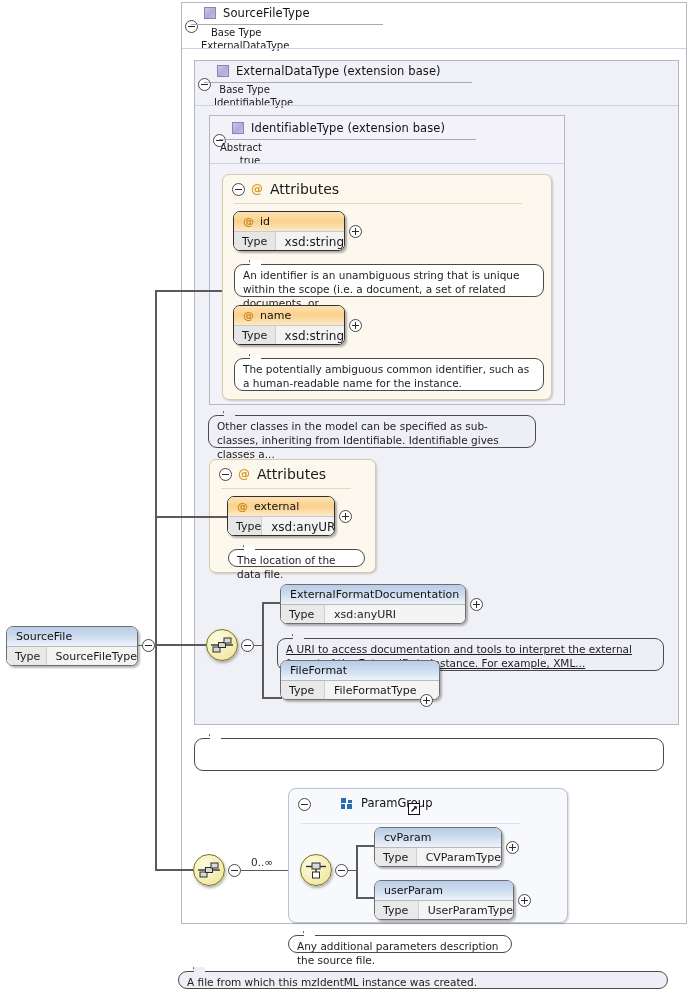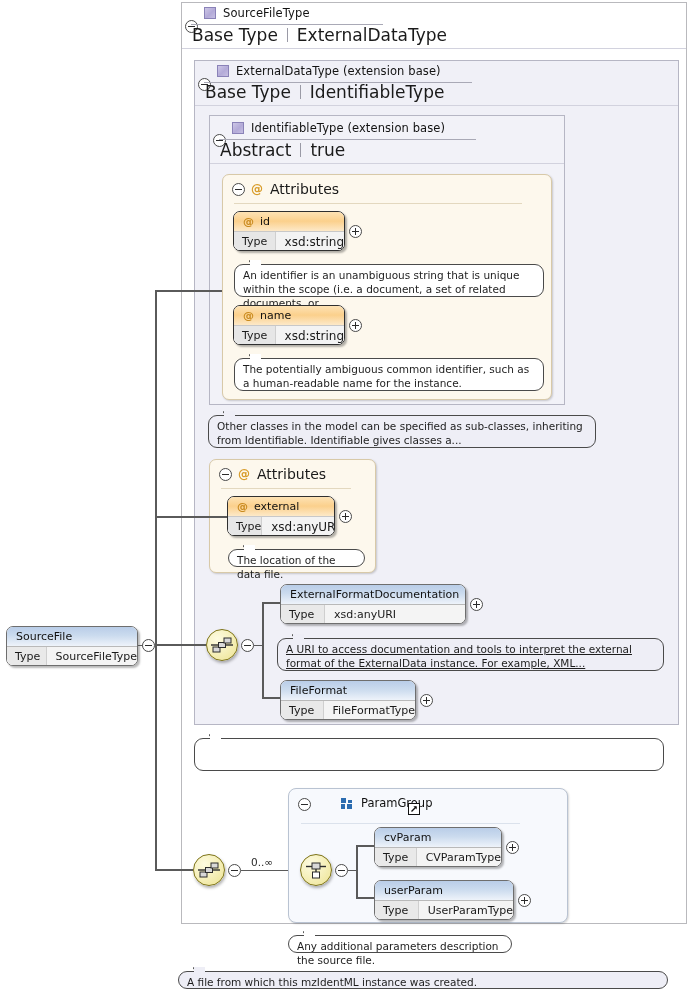--- a/index.html
+++ b/index.html
@@ -15,21 +15,21 @@
   .panel-l1{border:1px solid #b6b6c4;background:#f0f0f7;}
   .panel-l2{border:1px solid #b6b6c4;background:#f2f2f8;}
   .type-title{position:absolute;display:flex;align-items:center;gap:7px;white-space:nowrap;}
   .type-title .sq{
     width:12px;height:12px;box-sizing:border-box;
     border:1px solid #8a82b8;
     background:linear-gradient(135deg,#cdc7e6 0%,#b3aad8 55%,#c6bfe2 100%);
   }
   .type-title .tname{font-size:11.5px;color:#121212;letter-spacing:.1px;}
 
-  .kv{position:absolute;display:flex;align-items:center;white-space:nowrap;font-size:17px;}
+  .kv{position:absolute;display:flex;align-items:center;white-space:nowrap;font-size:10px;flex-direction:column;}
   .kv .k{padding-right:9px;}
   .kv .sep{width:1px;align-self:stretch;background:#9a9aa6;margin:1px 0;}
   .kv .v{padding-left:9px;}
   .hrule{position:absolute;height:1px;background:#a9a9b6;}
   .hrule.faint{background:#d2d2de;}
 
   
   .tog{position:absolute;width:13px;height:13px;border-radius:50%;
        border:1px solid #4a4a4a;background:#ffffff;box-sizing:border-box;}
   .tog::before{content:"";position:absolute;left:2px;top:5px;width:7px;height:1px;background:#2b2b2b;}
@@ -194,21 +194,21 @@
     <span class="tv">xsd:string</span>
   </div>
 </div>
 <div class="tog plus" style="left:349px;top:319px;"></div>
 
 <div class="doc" style="left:234px;top:358px;width:310px;height:33px;">
   <span class="tip"></span><span class="tipfill"></span>
   <span>The potentially ambiguous common identifier, such as a human-readable name for the instance.</span>
 </div>
 
-<div class="doc lav" style="left:208px;top:415px;width:388px;height:33px;">
+<div class="doc lav" style="left:208px;top:415px;width:328px;height:33px;">
   <span class="tip"></span><span class="tipfill"></span>
   <span>Other classes in the model can be specified as sub-classes, inheriting from Identifiable. Identifiable gives classes a...</span>
 </div>
 
 <div class="attrbox" style="left:209px;top:459px;width:167px;height:114px;">
   <div class="tog" style="left:9px;top:8px;"></div>
   <div class="ahead" style="left:28px;top:6px;">
     <span class="at">@</span>
     <span class="alabel">Attributes</span>
   </div>
@@ -256,21 +256,21 @@
     <span class="tv">xsd:anyURI</span>
   </div>
 </div>
 <div class="tog plus" style="left:470px;top:598px;"></div>
 
 <div class="doc lav" style="left:277px;top:638px;width:387px;height:33px;text-decoration:underline;">
   <span class="tip"></span><span class="tipfill"></span>
   <span>A URI to access documentation and tools to interpret the external format of the ExternalData instance. For example, XML...</span>
 </div>
 
-<div class="enode" style="left:280px;top:680px;width:136px;height:40px;">
+<div class="enode" style="left:280px;top:660px;width:160px;height:40px;">
   <div class="nhead">
     <span class="nm">FileFormat</span>
   </div>
   <div class="nrow">
     <span class="tk">Type</span>
     <span class="tv">FileFormatType</span>
   </div>
 </div>
 <div class="tog plus" style="left:420px;top:694px;"></div>
 

